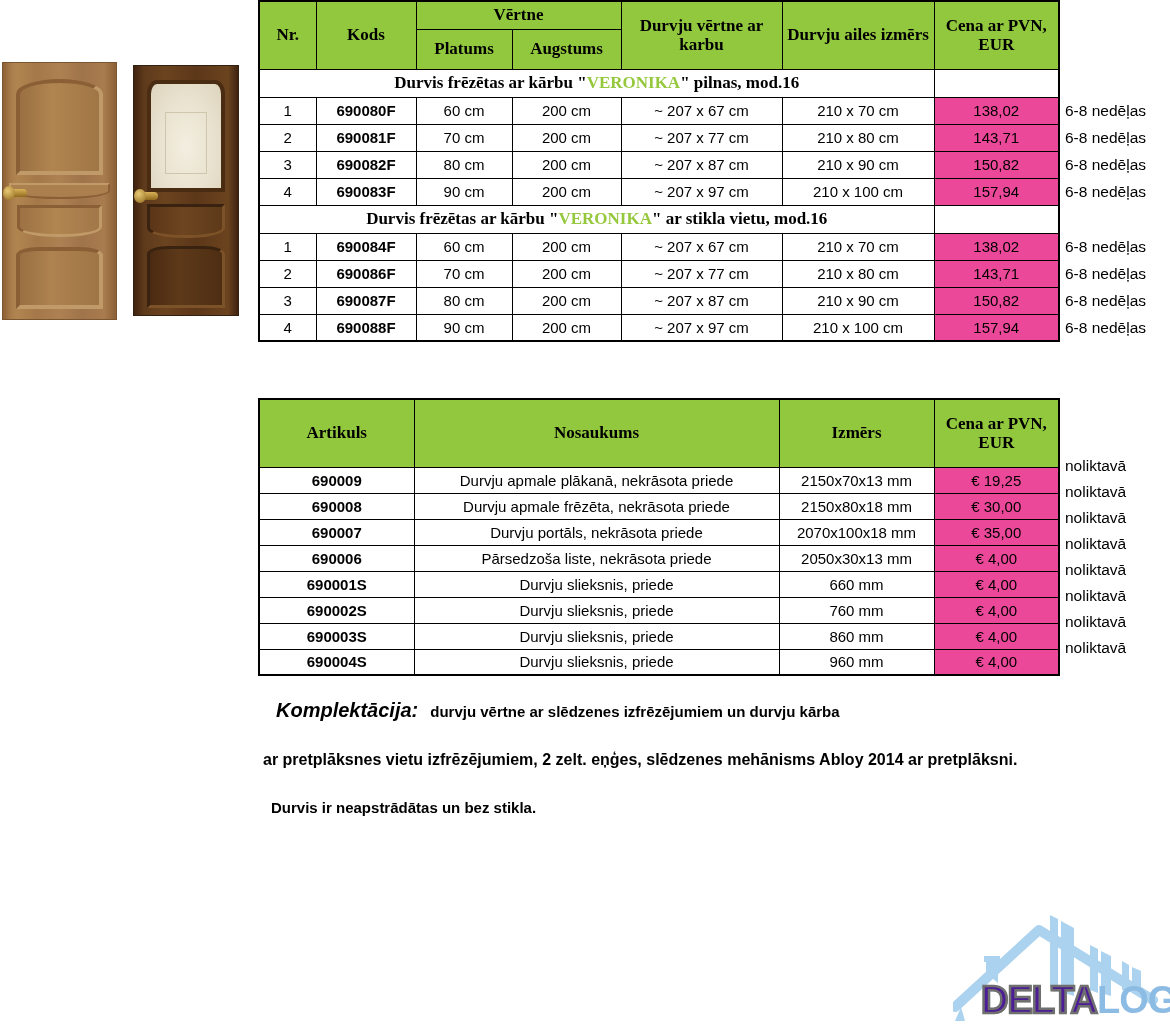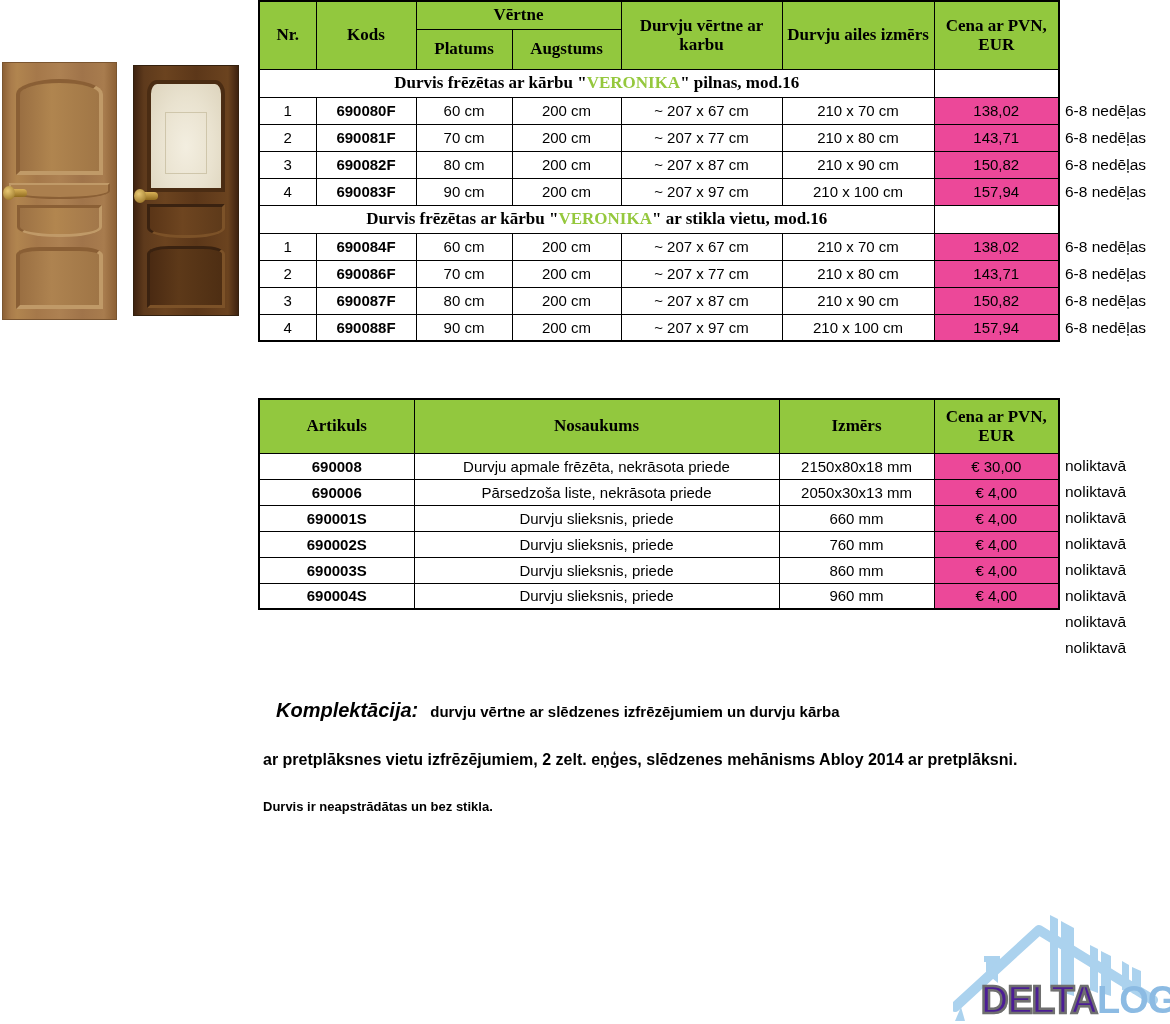--- a/index.html
+++ b/index.html
@@ -16,21 +16,21 @@
     background:#92c83e; font-family:"Liberation Serif", serif;
     font-weight:bold; font-size:17px; text-align:center; color:#000;
     white-space:normal; line-height:1.15;
   }
   .t1 { position:absolute; left:258px; top:0; }
   .t2 { position:absolute; left:258px; top:398px; }
   .t1 thead tr.h-top { height:28px; }
   .t1 thead tr.h-bot { height:40px; }
   .t1 tbody tr { height:27px; }
   .t1 tr.section { height:28px; }
-  .t2 thead tr { height:54px; }
+  .t2 thead tr { height:68px; }
   .t2 tbody tr { height:26px; }
   tbody td { font-family:"Liberation Sans", sans-serif; font-size:15px; text-align:center; white-space:nowrap; }
   td.kods, td.artikuls { font-weight:bold; }
   td.cena { background:#ec4899; }
   tr.section td.sec-title {
     font-family:"Liberation Serif", serif; font-weight:bold; font-size:17px;
     text-align:center; white-space:nowrap;
   }
   tr.section .vname { color:#95c83d; }
 
@@ -84,21 +84,21 @@
     border:3px solid; border-color:#3a2210 #7c5228 #7c5228 #3a2210;
     border-radius:22px 22px 0 0 / 8px 8px 0 0;
     background:linear-gradient(90deg,#4a2a12,#5d3919 40%,#4e2e13); }
   #handle-right { left:2px; top:126px; }
 
   
   .textblock { position:absolute; color:#000; font-weight:bold; white-space:nowrap; }
   #txt-line1 { left:276px; top:699px; font-size:15px; }
   #txt-line1 .kompl { font-style:italic; font-size:20px; margin-right:12px; }
   #txt-line2 { left:263px; top:751px; font-size:16px; }
-  #txt-line3 { left:263px; top:799px; font-size:13px; }
+  #txt-line3 { left:271px; top:799px; font-size:15px; }
 
   
   #logo { position:absolute; left:953px; top:903px; width:217px; height:121px; }
   #logo-text { position:absolute; left:28px; top:78px; font-size:38px; font-weight:bold;
     letter-spacing:-1px; line-height:1; white-space:nowrap; }
   #logo-word1 { color:#4c1d95; -webkit-text-stroke:2.5px #6f6f6f;
     text-shadow:1px 1px 0 #9a9a9a; }
   #logo-word2 { color:#8cbbe3; }
 </style>
 </head>
@@ -238,24 +238,36 @@
   <thead>
     <tr>
       <th>Artikuls</th>
       <th>Nosaukums</th>
       <th>Izmērs</th>
       <th>Cena ar PVN, EUR</th>
     </tr>
   </thead>
   <tbody id="t2-body">
       <tr>
+        <td class="artikuls">690009</td>
+        <td>Durvju apmale plākanā, nekrāsota priede</td>
+        <td>2150x70x13 mm</td>
+        <td class="cena">€ 19,25</td>
+      </tr>
+      <tr>
         <td class="artikuls">690008</td>
         <td>Durvju apmale frēzēta, nekrāsota priede</td>
         <td>2150x80x18 mm</td>
         <td class="cena">€ 30,00</td>
+      </tr>
+      <tr>
+        <td class="artikuls">690007</td>
+        <td>Durvju portāls, nekrāsota priede</td>
+        <td>2070x100x18 mm</td>
+        <td class="cena">€ 35,00</td>
       </tr>
       <tr>
         <td class="artikuls">690006</td>
         <td>Pārsedzoša liste, nekrāsota priede</td>
         <td>2050x30x13 mm</td>
         <td class="cena">€ 4,00</td>
       </tr>
       <tr>
         <td class="artikuls">690001S</td>
         <td>Durvju slieksnis, priede</td>

